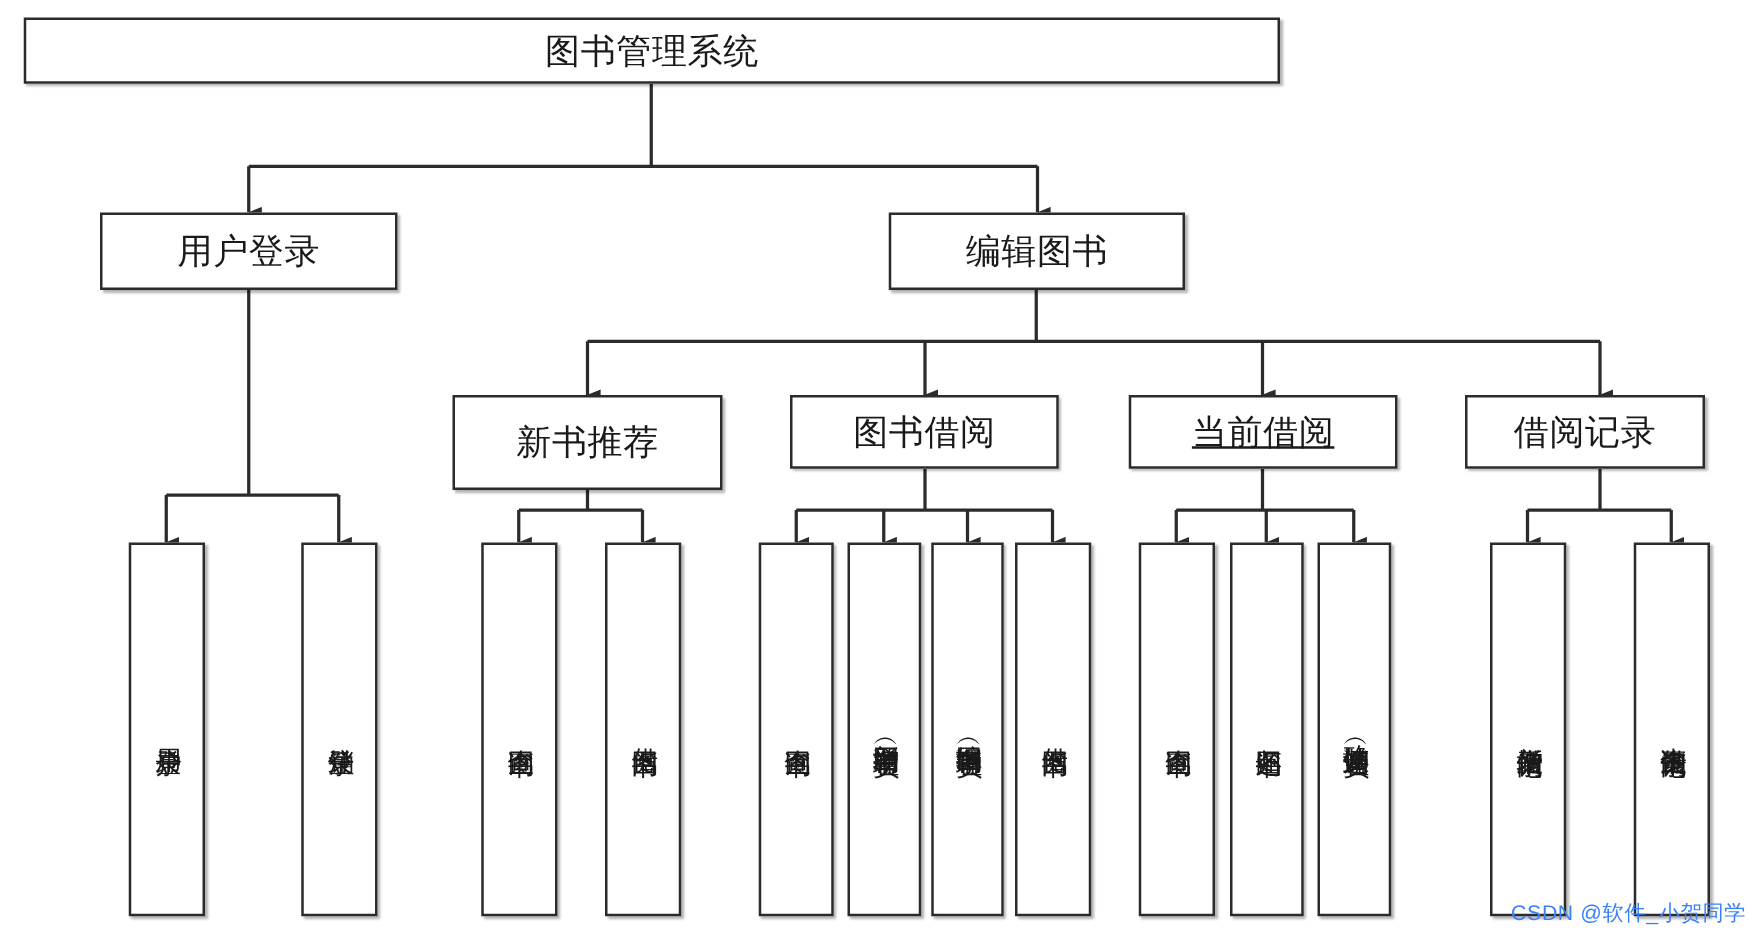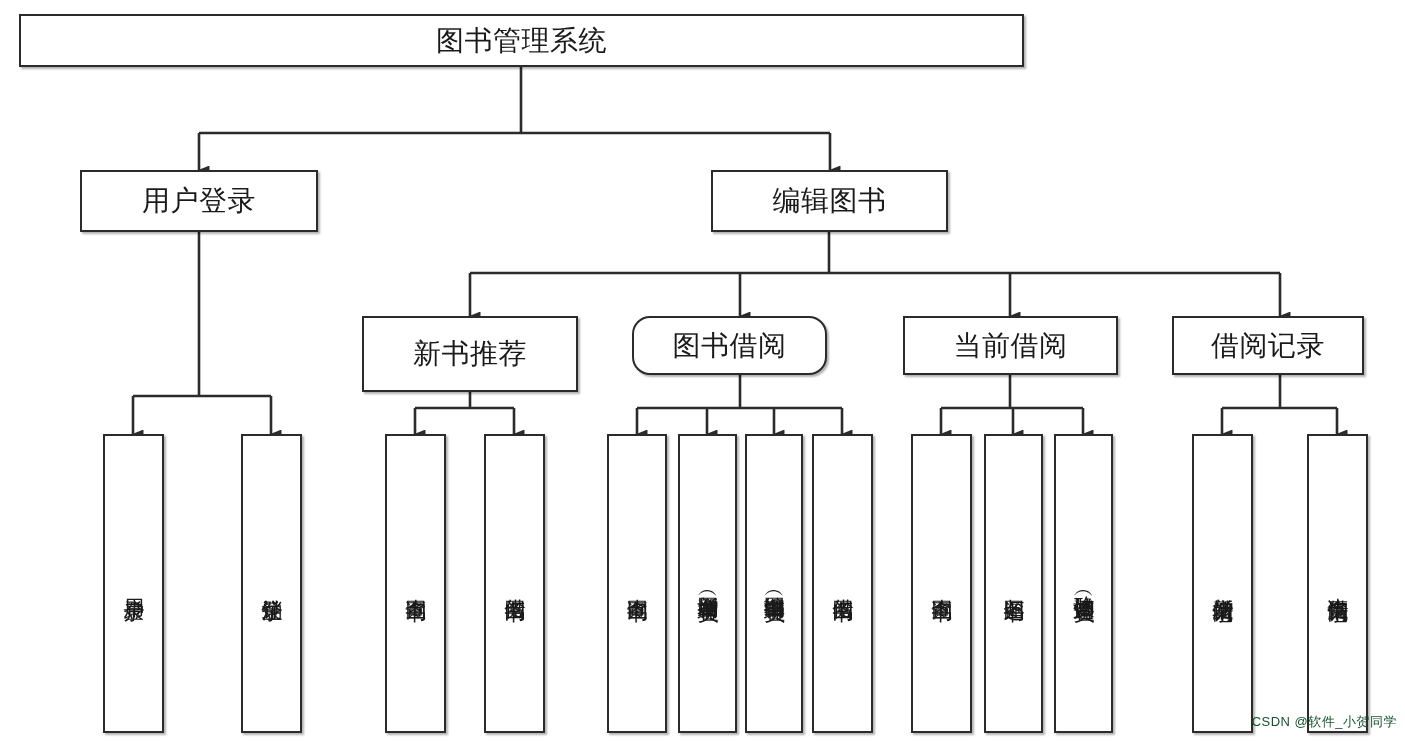--- a/index.html
+++ b/index.html
@@ -50,23 +50,23 @@
   }
   .node.vert .vtext {
     writing-mode: vertical-rl;
     text-orientation: upright;
     display: block;
     text-align: center;
   }
   .watermark {
     position: absolute;
     right: 8px;
-    bottom: 16px;
-    font-size: 13px;
-    color: #14532d;
+    bottom: 5px;
+    font-size: 17px;
+    color: #3b82f6;
     letter-spacing: 0.5px;
     z-index: 3;
     white-space: nowrap;
   }
 </style>
 </head>
 <body>
 
 <div id="canvas">
 
@@ -119,24 +119,24 @@
       </div>
       <div class="node horiz" style="left: 80px; top: 170px; width: 238px; height: 62px;">
         <span>用户登录</span>
       </div>
       <div class="node horiz" style="left: 711px; top: 170px; width: 237px; height: 62px;">
         <span>编辑图书</span>
       </div>
       <div class="node horiz" style="left: 362px; top: 316px; width: 216px; height: 76px;">
         <span>新书推荐</span>
       </div>
-      <div class="node horiz" style="left: 632px; top: 316px; width: 195px; height: 59px; border-radius: 18px;">
+      <div class="node horiz" style="left: 632px; top: 316px; width: 215px; height: 59px;">
         <span>图书借阅</span>
       </div>
-      <div class="node horiz" style="left: 903px; top: 316px; width: 215px; height: 59px;">
+      <div class="node horiz" style="left: 903px; top: 316px; width: 215px; height: 59px; text-decoration: underline;">
         <span>当前借阅</span>
       </div>
       <div class="node horiz" style="left: 1172px; top: 316px; width: 192px; height: 59px;">
         <span>借阅记录</span>
       </div>
       <div class="node vert" style="left: 103px; top: 434px; width: 61px; height: 299px;">
         <span class="vtext">用户登录</span>
       </div>
       <div class="node vert" style="left: 241px; top: 434px; width: 61px; height: 299px;">
         <span class="vtext">注销登录</span>

